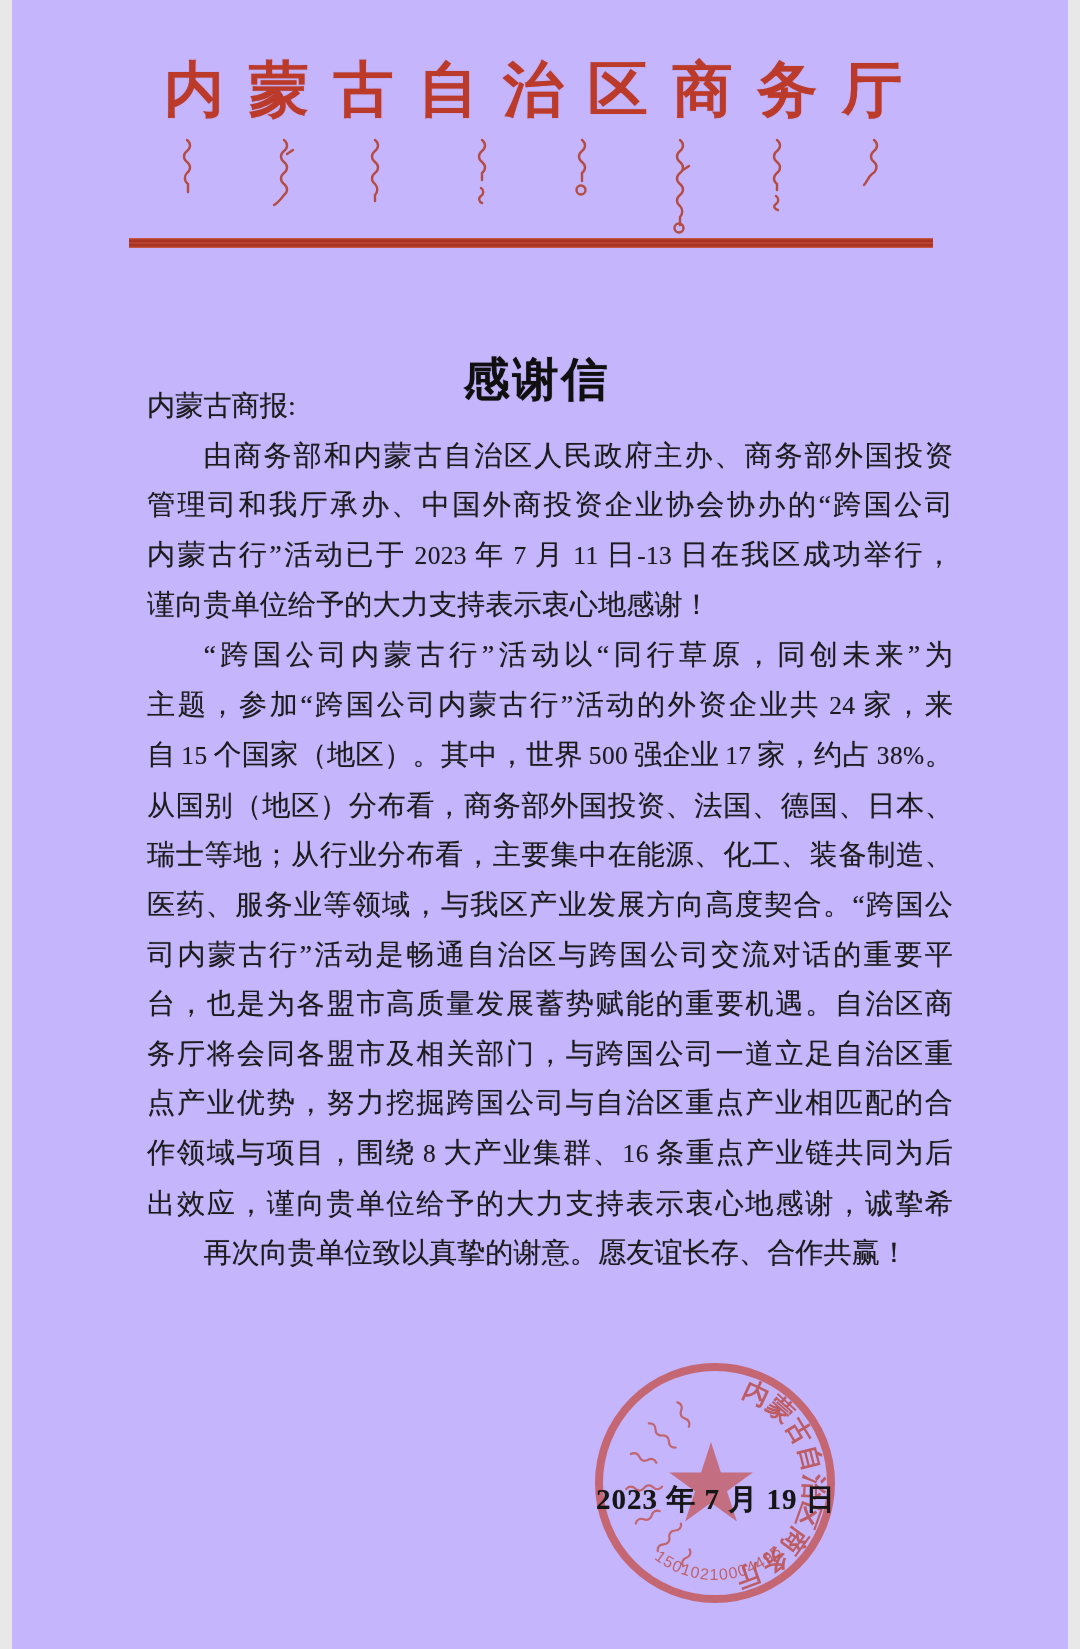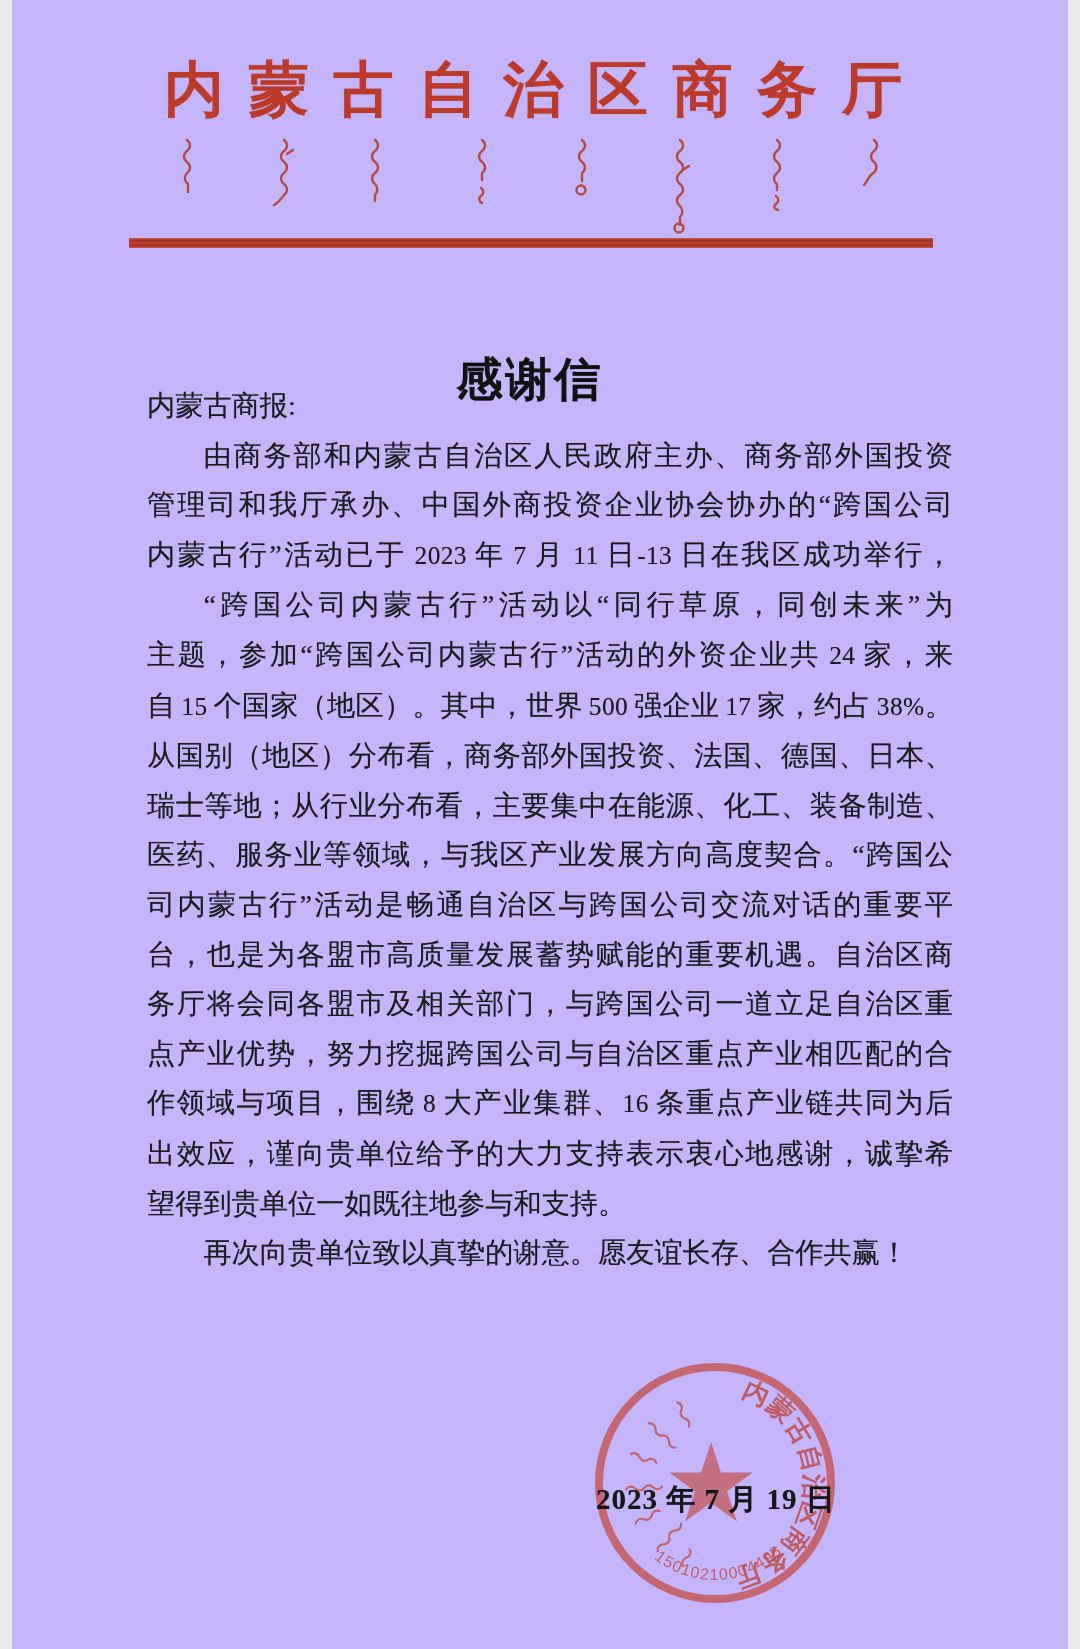--- a/index.html
+++ b/index.html
@@ -15,21 +15,21 @@
     text-align:justify;text-align-last:justify;white-space:nowrap;
     text-shadow:0 0 1px rgba(187,58,41,.55);
   }
   .mongolian-svg{position:absolute;left:0;top:0;}
   .redline{
     position:absolute;left:117px;top:238px;width:804px;height:10px;
     background:linear-gradient(to bottom,#cd604a 0px,#a93222 2px,#a93222 4px,#c4513d 5px,#a93222 6px,#a93222 8px,#cd604a 10px);
   }
   
   .letter-title{
-    position:absolute;left:115px;top:318px;width:806px;
+    position:absolute;left:122px;top:318px;width:806px;
     text-align:center;font-size:46px;font-weight:bold;letter-spacing:3px;color:#101010;
     text-shadow:0 0 .8px rgba(0,0,0,.6);
   }
   .letter-main{
     position:absolute;left:135px;top:381px;width:806px;
     font-size:28.2px;line-height:49.6px;word-spacing:-0.05em;
     text-shadow:0 0 .7px rgba(25,25,25,.45);
   }
   .salutation{text-align:left;}
   .para{margin:0;}
@@ -92,35 +92,35 @@
 
   <h1 class="letter-title">感谢信</h1>
 
   <div class="letter-main">
     <div class="salutation">内蒙古商报:</div>
     <div>
         <div class="para">
           <div class="line first">由商务部和内蒙古自治区人民政府主办、商务部外国投资</div>
           <div class="line">管理司和我厅承办、中国外商投资企业协会协办的“跨国公司</div>
           <div class="line">内蒙古行”活动已于 <span class="ascii">2023</span> 年 <span class="ascii">7</span> 月 <span class="ascii">11</span> 日<span class="ascii">-13</span> 日在我区成功举行，</div>
+          <div class="line end">谨向贵单位给予的大力支持表示衷心地感谢！</div>
         </div>
         <div class="para">
           <div class="line first">“跨国公司内蒙古行”活动以“同行草原，同创未来”为</div>
           <div class="line">主题，参加“跨国公司内蒙古行”活动的外资企业共 <span class="ascii">24</span> 家，来</div>
           <div class="line">自 <span class="ascii">15</span> 个国家（地区）。其中，世界 <span class="ascii">500</span> 强企业 <span class="ascii">17</span> 家，约占 <span class="ascii">38%</span>。</div>
           <div class="line">从国别（地区）分布看，商务部外国投资、法国、德国、日本、</div>
           <div class="line">瑞士等地；从行业分布看，主要集中在能源、化工、装备制造、</div>
           <div class="line">医药、服务业等领域，与我区产业发展方向高度契合。“跨国公</div>
           <div class="line">司内蒙古行”活动是畅通自治区与跨国公司交流对话的重要平</div>
           <div class="line">台，也是为各盟市高质量发展蓄势赋能的重要机遇。自治区商</div>
           <div class="line">务厅将会同各盟市及相关部门，与跨国公司一道立足自治区重</div>
           <div class="line">点产业优势，努力挖掘跨国公司与自治区重点产业相匹配的合</div>
           <div class="line">作领域与项目，围绕 <span class="ascii">8</span> 大产业集群、<span class="ascii">16</span> 条重点产业链共同为后</div>
           <div class="line">出效应，谨向贵单位给予的大力支持表示衷心地感谢，诚挚希</div>
-          <div class="line end">望得到贵单位一如既往地参与和支持。</div>
         </div>
         <div class="para">
           <div class="line first end">再次向贵单位致以真挚的谢意。愿友谊长存、合作共赢！</div>
         </div>
       </div>
   </div>
 
   <svg class="seal-svg" width="266" height="266" viewBox="0 0 266 266">
     <defs>
       <path id="arcCn" d="M133,43 A90,90 0 1 1 132.9,43"></path>

